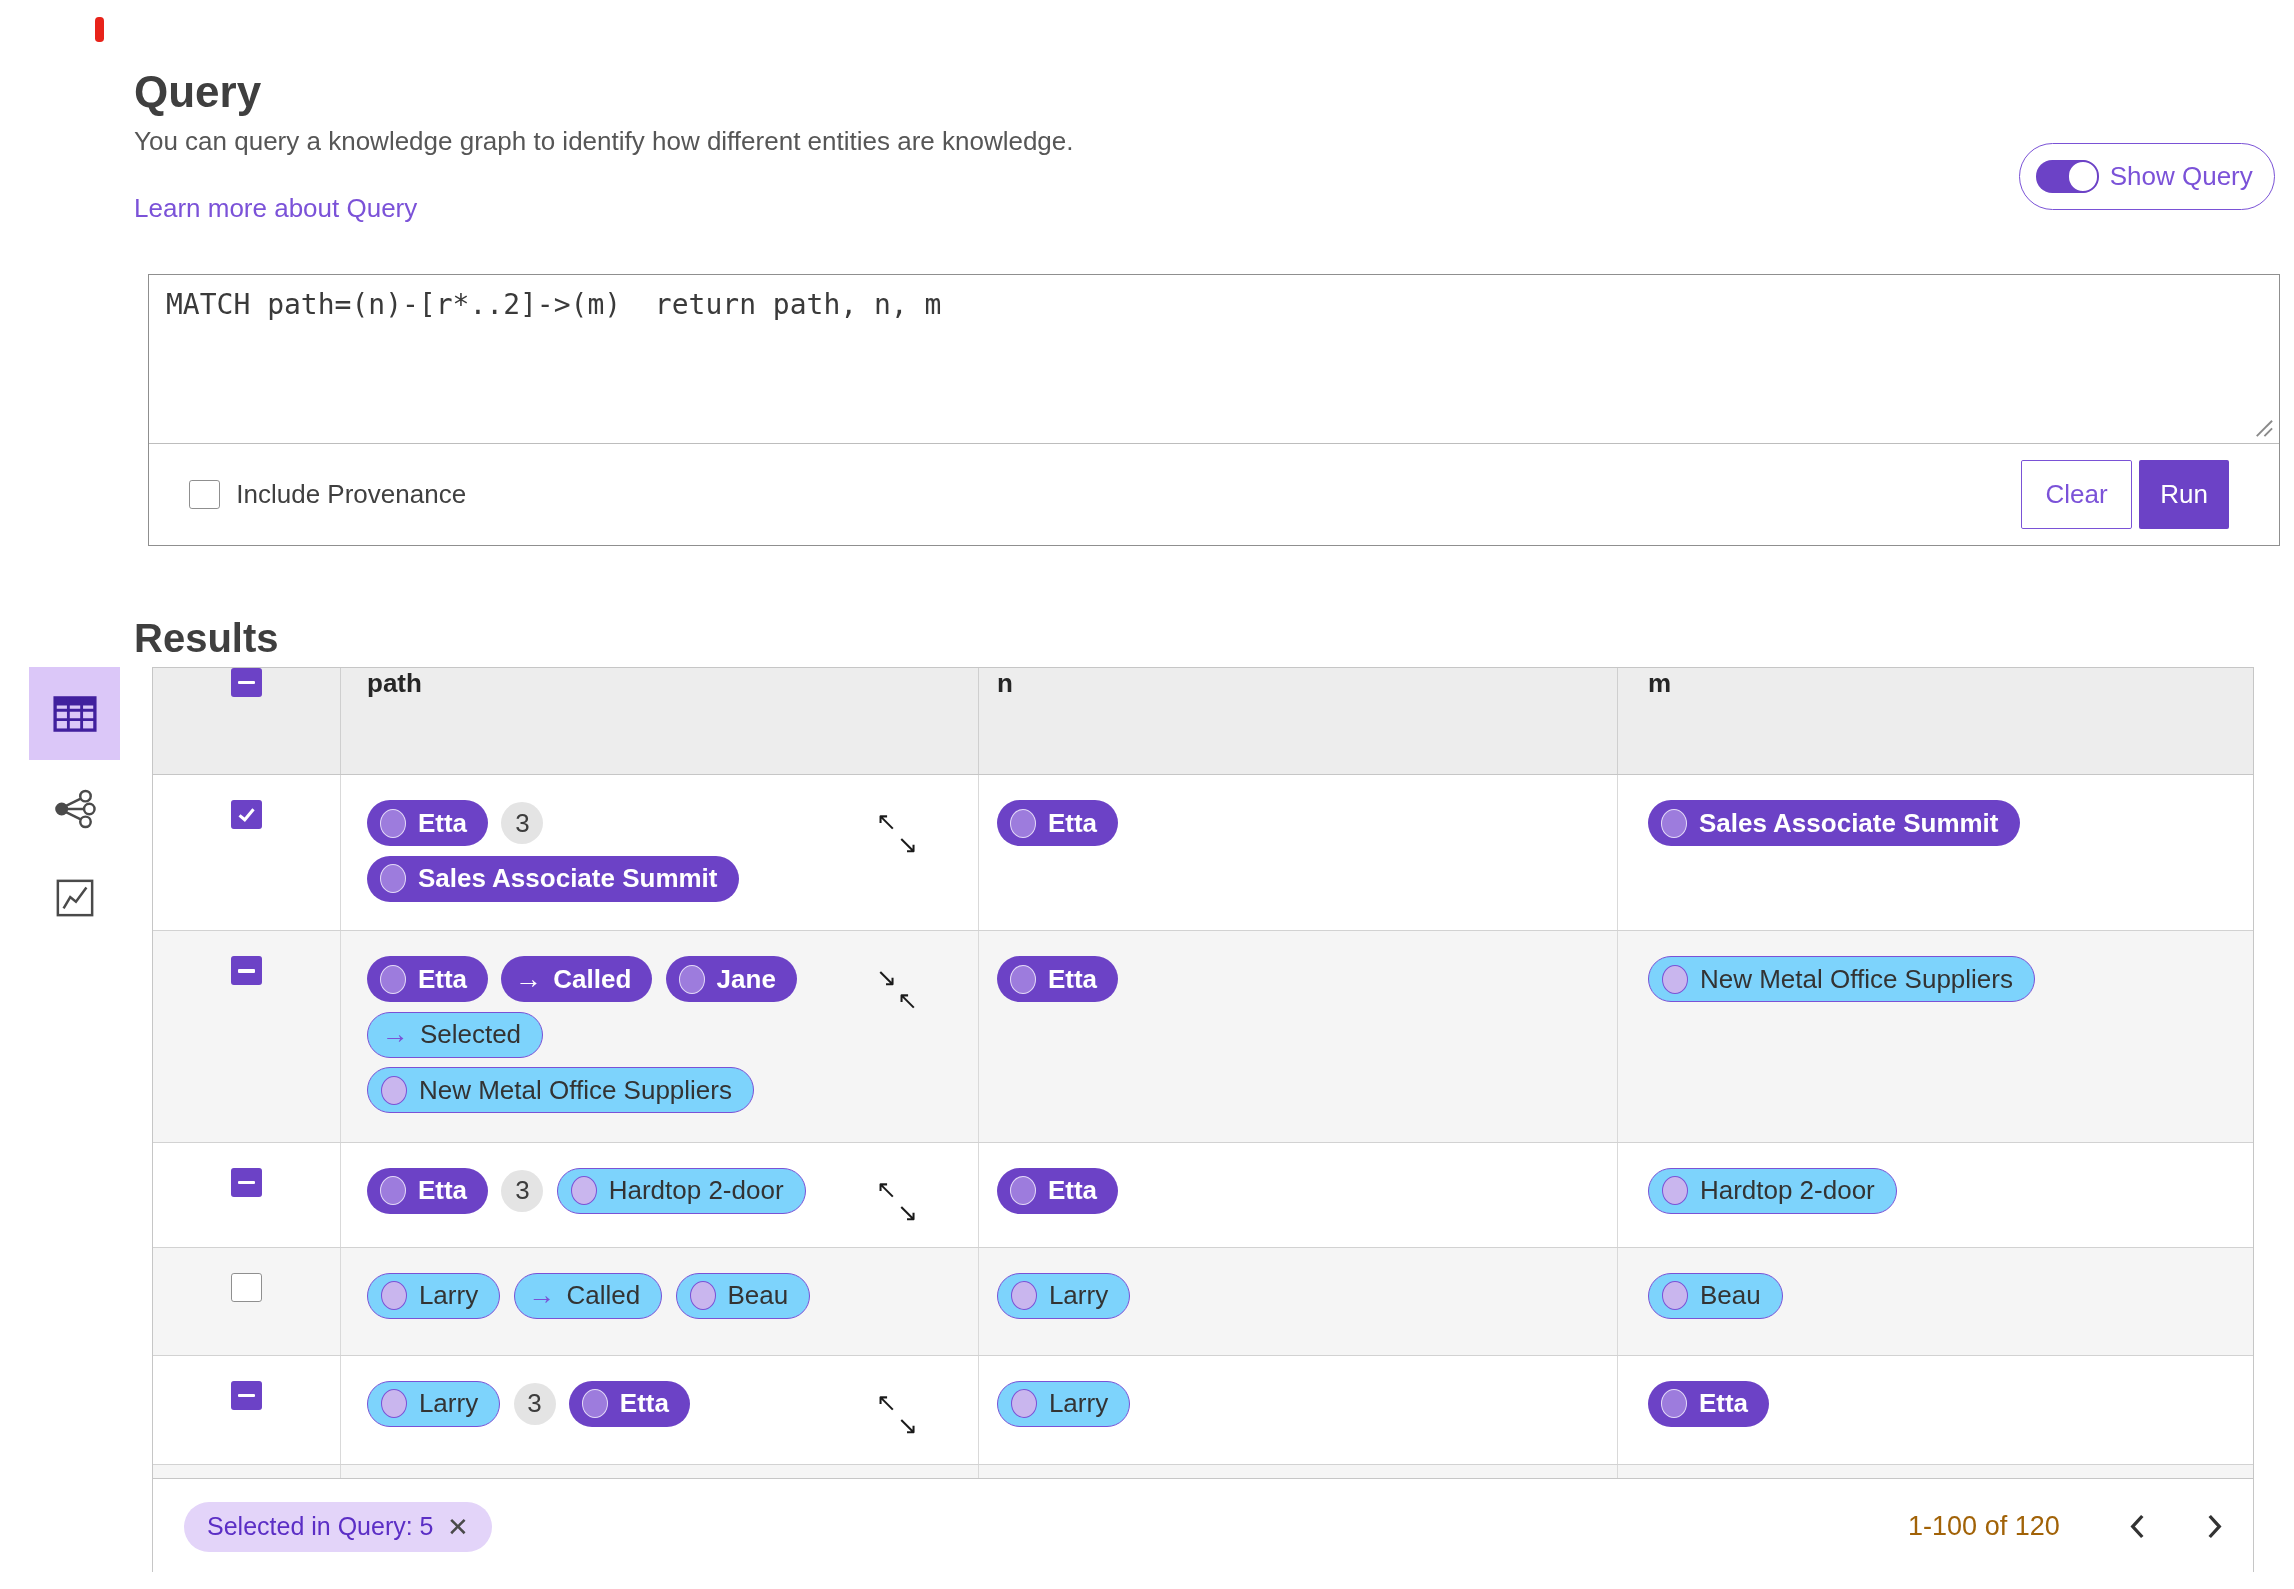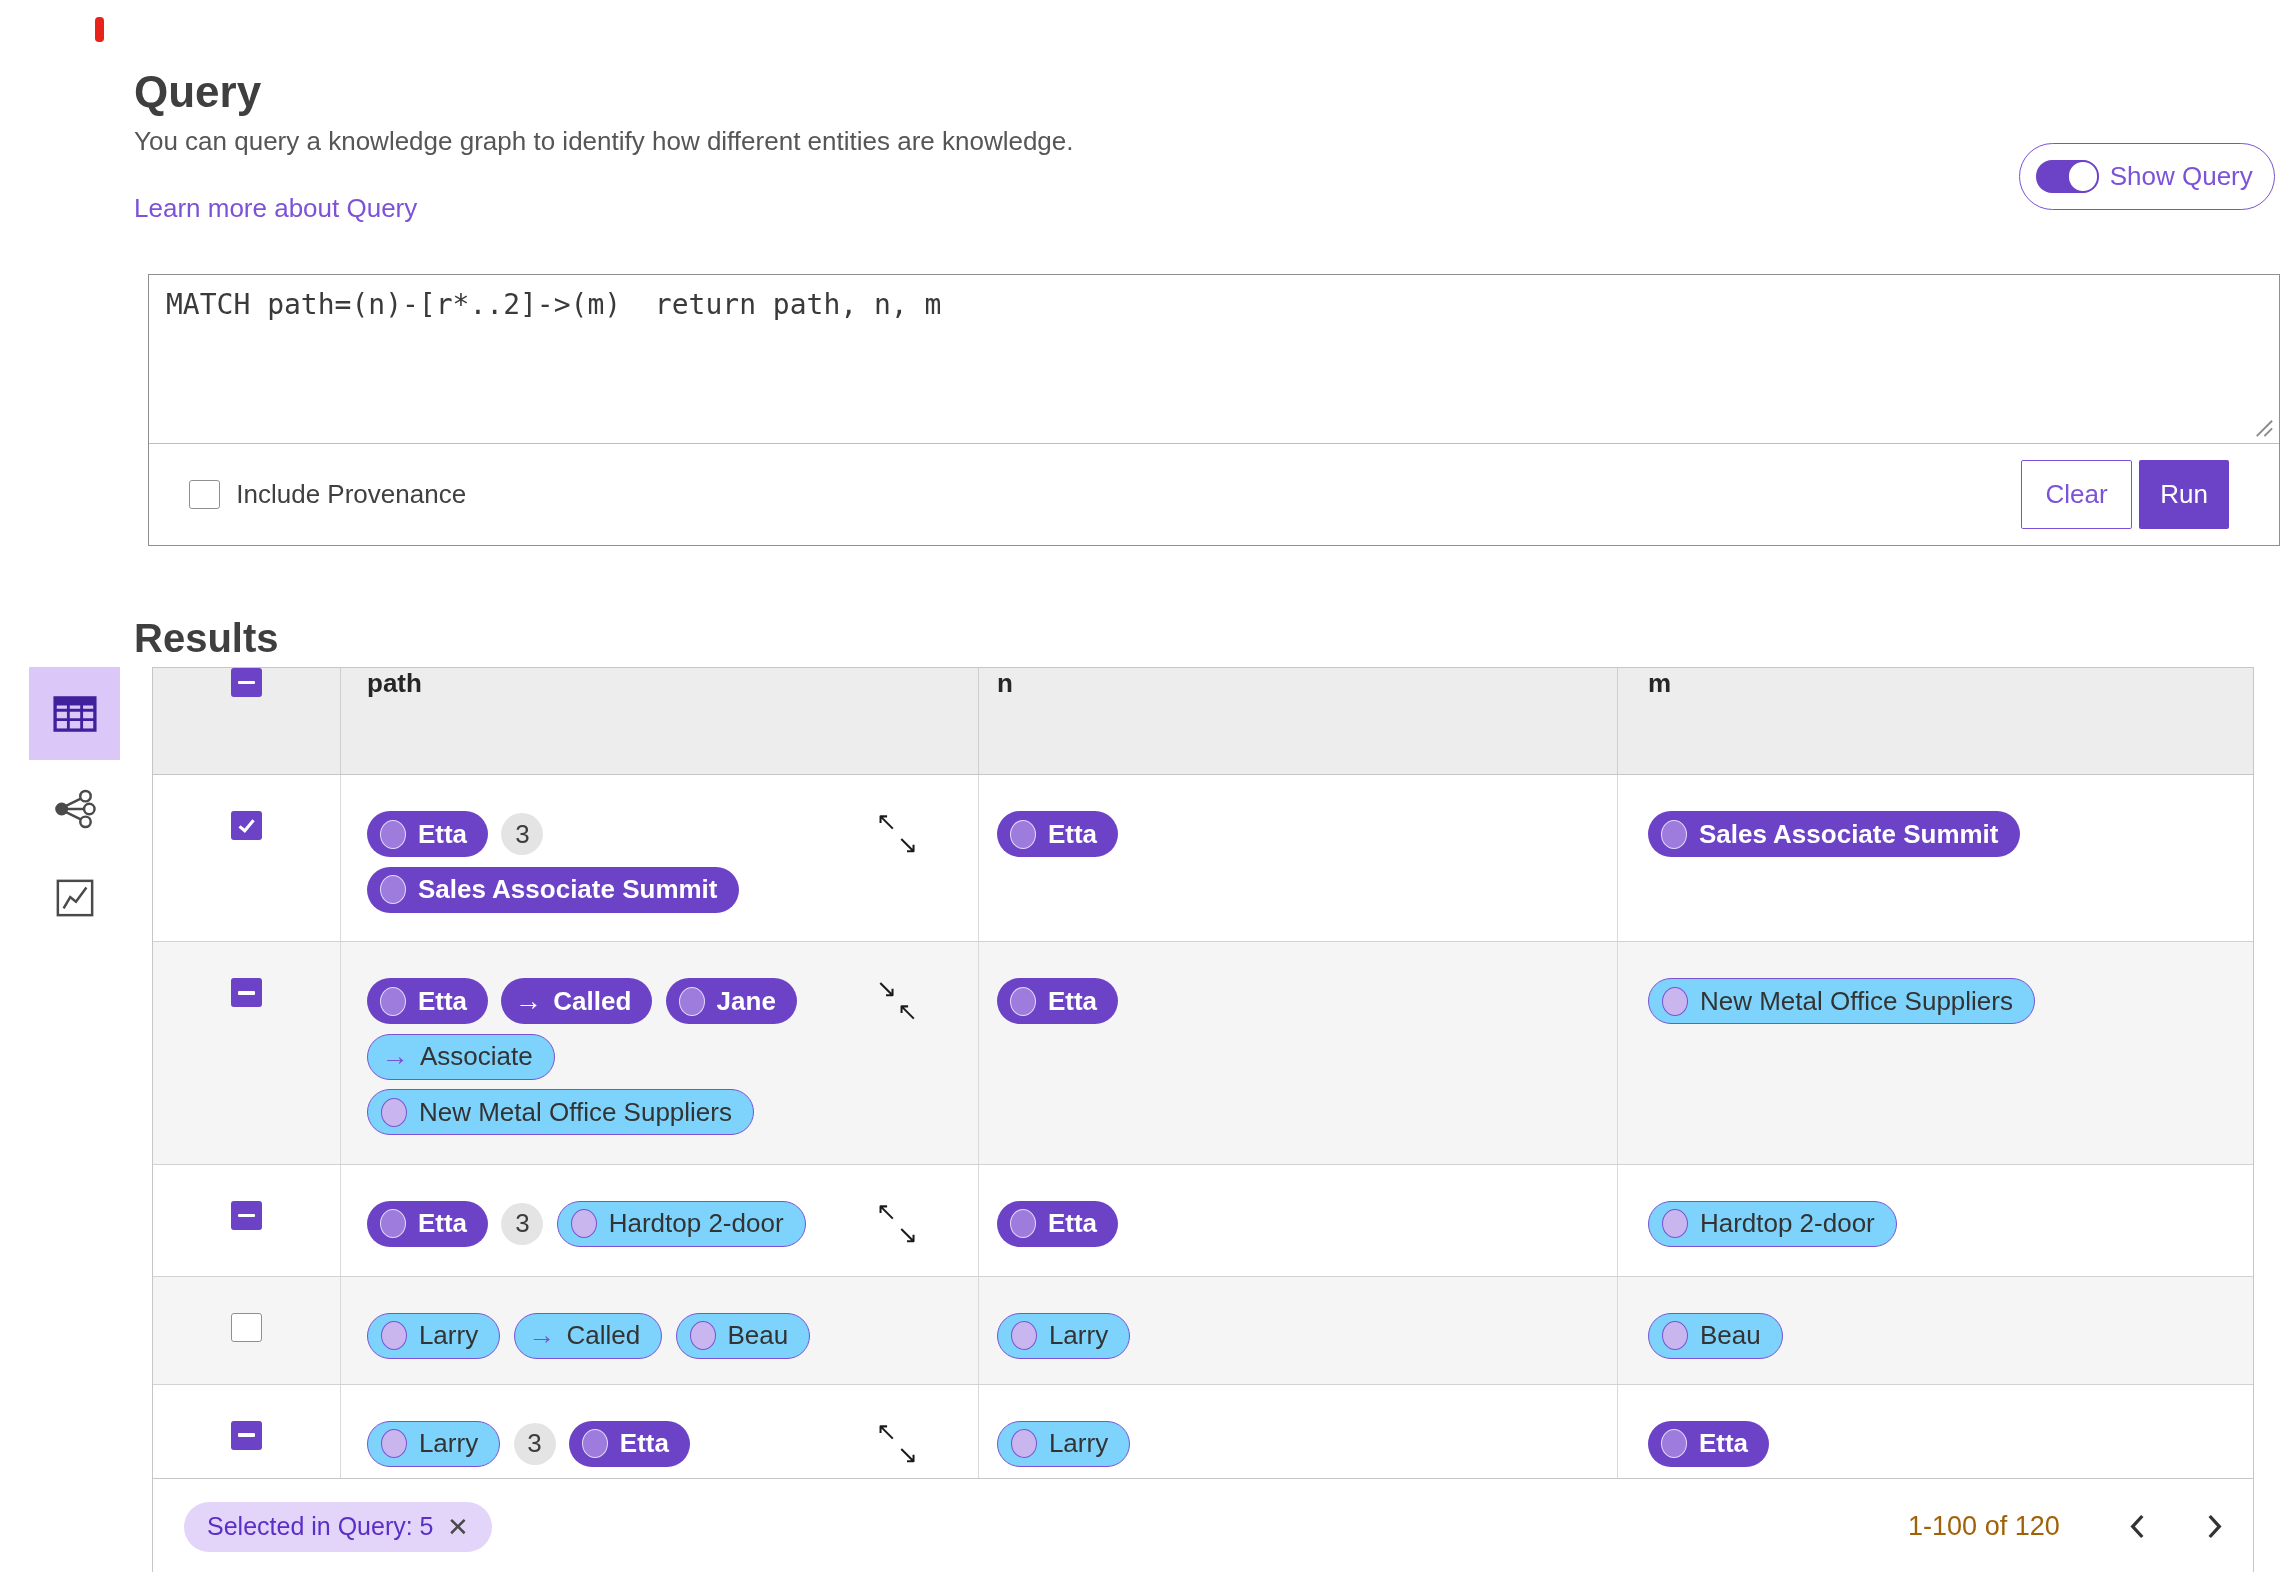--- a/index.html
+++ b/index.html
@@ -64,21 +64,21 @@
   .rows-viewport{height:703px;flex:none;overflow:hidden}
   .t-row{display:grid;grid-template-columns:187px 638px 639px 1fr;border-bottom:1px solid #d2d2d2;background:#fff}
   .t-row:nth-child(even){background:#f5f5f5}
   .t-row:nth-child(1){min-height:147px}
   .t-row:nth-child(2){min-height:201px}
   .t-row:nth-child(3){min-height:104px}
   .t-row:nth-child(4){min-height:107px}
   .t-row:nth-child(5){min-height:108px}
   .t-row:nth-child(6){min-height:105px}
   .t-row > div + div{border-left:1px solid #d9d9d9}
-  .cell{padding-top:36px;padding-bottom:19px;box-sizing:border-box;position:relative}
+  .cell{padding-top:25px;padding-bottom:19px;box-sizing:border-box;position:relative}
   .cb-cell{display:flex;justify-content:center;align-items:flex-start}
   .path-cell{padding-left:26px;padding-right:115px}
   .n-cell{padding-left:18px}
   .m-cell{padding-left:30px}
   .pill-line{display:flex;align-items:center;column-gap:13.4px;margin-bottom:9.6px;flex-wrap:nowrap}
   .pill-line:last-child{margin-bottom:0}
 
   .pill{display:inline-flex;align-items:center;gap:11.5px;height:46px;border-radius:24px;
     padding:0 21px 0 13.4px;font-size:26px;box-sizing:border-box;cursor:pointer;white-space:nowrap}
   .pill.filled{background:#6c42c6;color:#fff;font-weight:600}
@@ -248,21 +248,21 @@
               <span>Called</span>
             </span>
             <span class="pill filled">
               <span class="dot"></span>
               <span>Jane</span>
             </span>
           </div>
           <div class="pill-line">
             <span class="pill outline">
               <span class="arrow">→</span>
-              <span>Associate</span>
+              <span>Selected</span>
             </span>
           </div>
           <div class="pill-line">
             <span class="pill outline">
               <span class="dot"></span>
               <span>New Metal Office Suppliers</span>
             </span>
           </div>
           <span class="expander">
             <span class="a1">↘</span>

